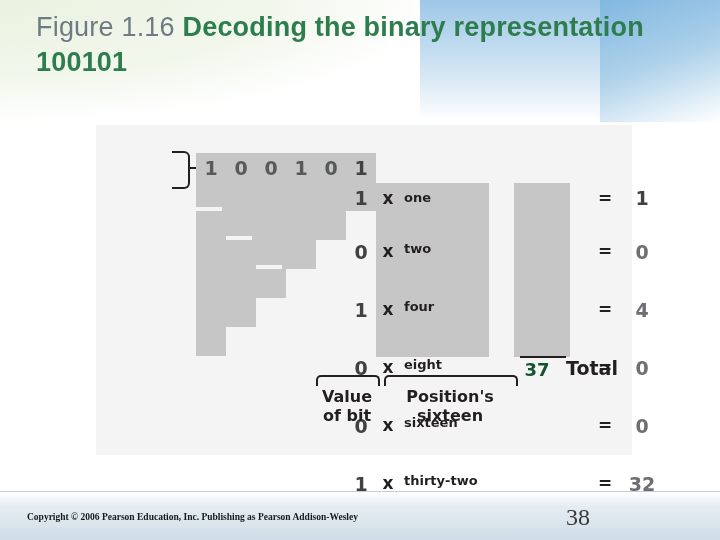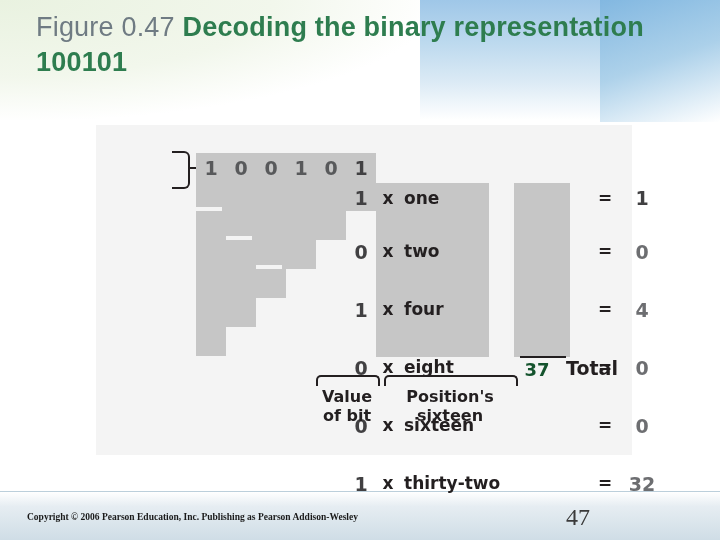--- a/index.html
+++ b/index.html
@@ -178,21 +178,21 @@
     left: 182px;
     width: 20px;
     text-align: center;
     font-size: 17px;
     font-weight: bold;
     color: #231f20;
   }
   .c-word {
     position: absolute;
     left: 208px;
-    font-size: 17px;
+    font-size: 13px;
     font-weight: bold;
     color: #231f20;
     white-space: nowrap;
   }
   .c-eq {
     position: absolute;
     left: 400px;
     width: 18px;
     text-align: center;
     font-size: 17px;
@@ -279,21 +279,21 @@
 <body>
 
 <div class="slide">
   <div class="bg-green"></div>
   <div class="bg-blue"></div>
   <div class="bg-blue2"></div>
   <div class="bg-bottom-line"></div>
   <div class="bg-bottom"></div>
 
   <div class="title">
-    <span>Figure 0.47  </span><span class="em">Decoding the binary representation 100101</span>
+    <span>Figure 1.16  </span><span class="em">Decoding the binary representation 100101</span>
   </div>
 
   <div class="figure">
     <div class="fig-inner">
 
       <div class="brace"></div>
       <div class="brace-stem"></div>
 
       <div class="stair" style="left:100px; top:28px; width:30px; height:203px;"></div>
       <div class="stair" style="left:130px; top:28px; width:30px; height:174px;"></div>
@@ -387,14 +387,14 @@
 
       <div class="btm-label" style="left:290px; top:262px; width:128px;">
         <div>Position's</div>
         <div>sixteen</div>
       </div>
 
     </div>
   </div>
 
   <div class="copyright">Copyright © 2006 Pearson Education, Inc. Publishing as Pearson Addison-Wesley</div>
-  <div class="pagenum">47</div>
+  <div class="pagenum">38</div>
 </div>
 
 </body></html>

